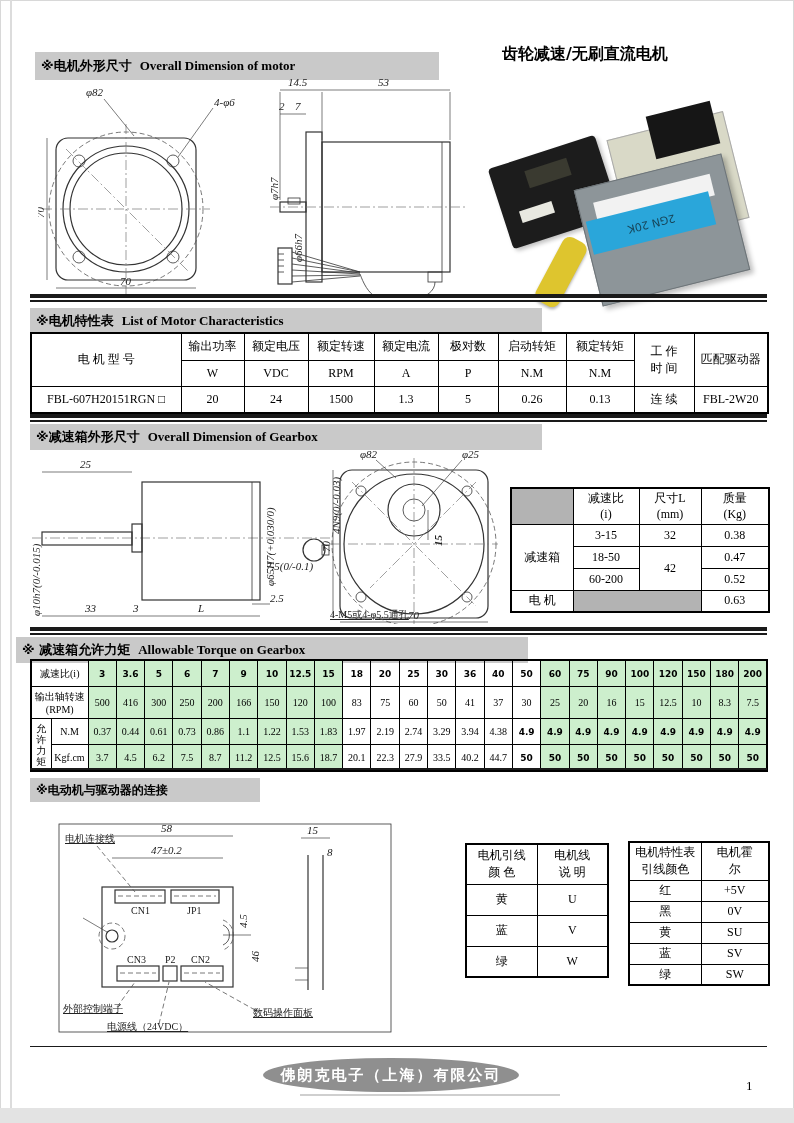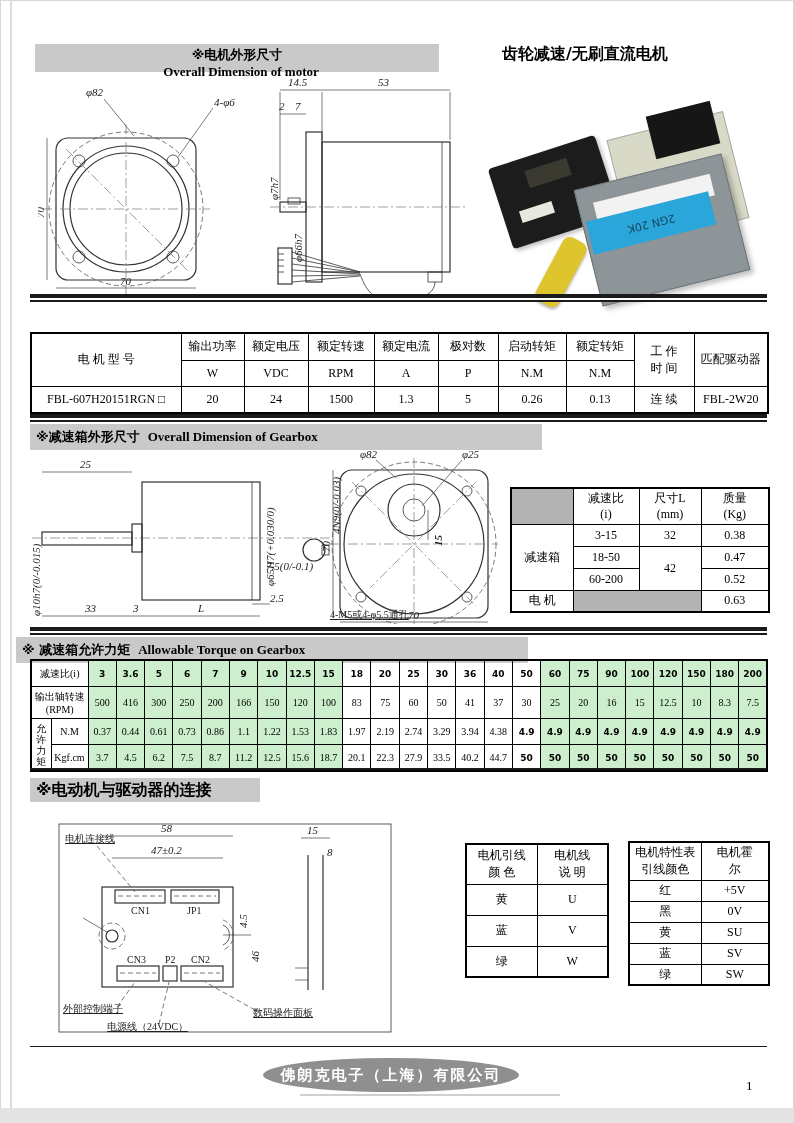--- a/index.html
+++ b/index.html
@@ -41,21 +41,21 @@
               font-size:15px;font-family:"DejaVu Sans",sans-serif;letter-spacing:2px;}
 </style>
 </head>
 <body>
 
 <div id="page">
 
   <div class="abs" style="left:10px;top:0;width:2px;height:1123px;background:#dcdcdc;"></div>
   <div class="abs" style="left:0;top:1108px;width:794px;height:15px;background:#e3e3e3;"></div>
 
-  <div class="abs secbar" style="left:35px;top:44px;width:392px;height:24px;flex-direction:column;">
+  <div class="abs secbar" style="left:35px;top:52px;width:392px;height:24px;">
     <span class="zh">※电机外形尺寸</span>
     <span class="en">Overall Dimension of motor</span>
   </div>
 
   <div class="abs ttl1" style="left:502px;top:44px;">齿轮减速/无刷直流电机</div>
 
   <svg class="abs" style="left:38px;top:72px;" width="445" height="225" viewBox="0 0 445 225">
 
     <g>
       <rect x="18" y="66" width="140" height="142" rx="12" class="ln"></rect>
@@ -126,20 +126,24 @@
     <div class="abs" style="left:160px;top:0px;width:66px;height:44px;background:#161616;transform:rotate(-14deg);"></div>
     <div class="abs" style="left:96px;top:62px;width:150px;height:118px;background:#8d9599;border:1px solid #6c7377;transform:rotate(-14deg);box-shadow:3px 4px 5px rgba(0,0,0,0.25);"></div>
     <div class="abs" style="left:104px;top:80px;width:120px;height:22px;background:#f2f2f2;transform:rotate(-14deg);"></div>
     <div class="abs" style="left:98px;top:98px;width:126px;height:34px;background:#2aa6da;transform:rotate(-14deg);display:flex;align-items:center;justify-content:center;">
       <span style="transform:rotate(180deg);font-size:11px;color:#17465a;font-family:'DejaVu Sans',sans-serif;">2GN 20K</span>
     </div>
     <div class="abs" style="left:58px;top:128px;width:26px;height:72px;background:#dec52e;border-radius:8px;transform:rotate(28deg);box-shadow:1px 2px 3px rgba(0,0,0,0.3);"></div>
   </div>
 
   <div class="abs rule" style="left:30px;top:294px;width:737px;"></div>
+  <div class="abs secbar" style="left:30px;top:308px;width:500px;height:22px;">
+    <span class="zh">※电机特性表</span>
+    <span class="en">List of Motor Characteristics</span>
+  </div>
 
   <table class="abs tbl-outer" style="left:30px;top:332px;width:737px;">
     <colgroup>
       <col style="width:150px">
         <col style="width:63px">
         <col style="width:64px">
         <col style="width:66px">
       <col style="width:64px">
         <col style="width:60px">
         <col style="width:68px">
@@ -407,21 +411,21 @@
           <td class="g bld">50</td>
           <td class="g bld">50</td>
           <td class="g bld">50</td>
           <td class="g bld">50</td>
         </tr>
   </tbody>
     </table>
 
   <div class="abs rule thin" style="left:30px;top:768px;width:737px;"></div>
   <div class="abs secbar" style="left:30px;top:778px;width:218px;height:20px;">
-    <span class="zh" style="font-size:16px;">※电动机与驱动器的连接</span>
+    <span class="zh" style="font-size:12px;">※电动机与驱动器的连接</span>
   </div>
 
   <svg class="abs" style="left:55px;top:800px;" width="400" height="248" viewBox="0 0 400 248">
     <rect x="4" y="24" width="332" height="208" class="lnt"></rect>
     <g>
       <rect x="47" y="87" width="131" height="100" class="ln"></rect>
 
       <rect x="60" y="90" width="50" height="13" class="ln"></rect>
       <line x1="63" y1="96" x2="107" y2="96" class="lnd"></line>
       <rect x="116" y="90" width="48" height="13" class="ln"></rect>

